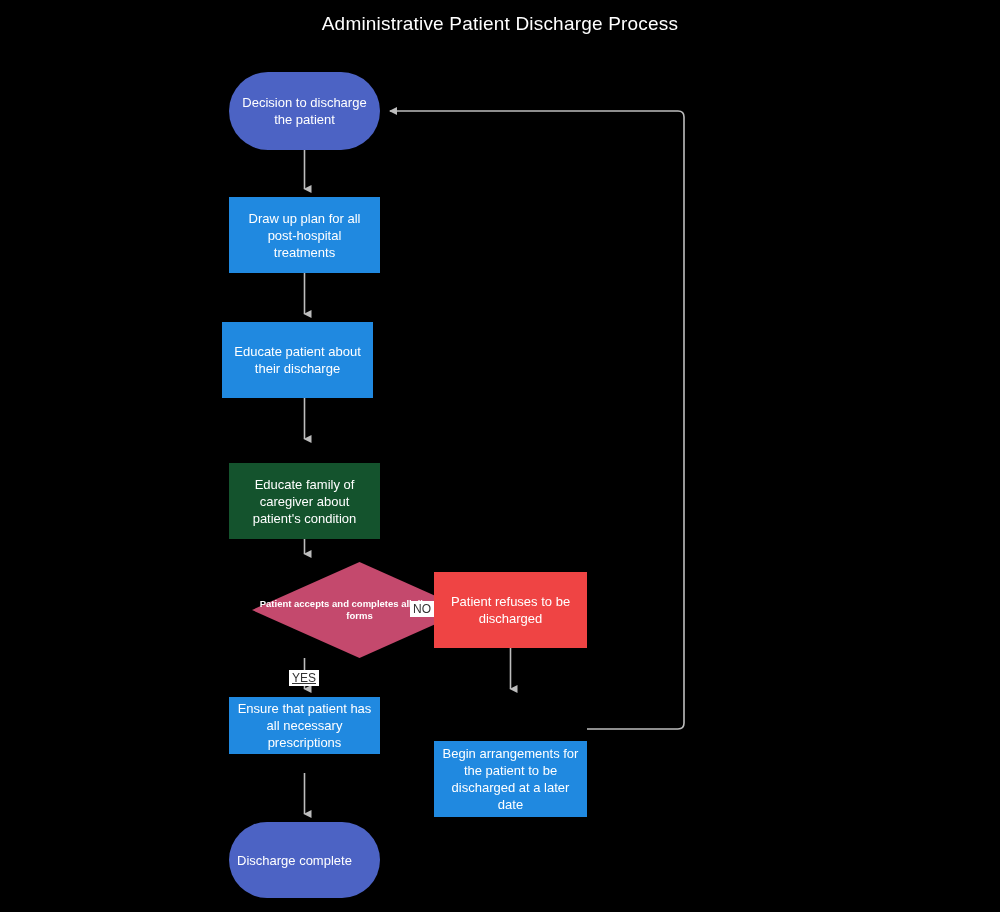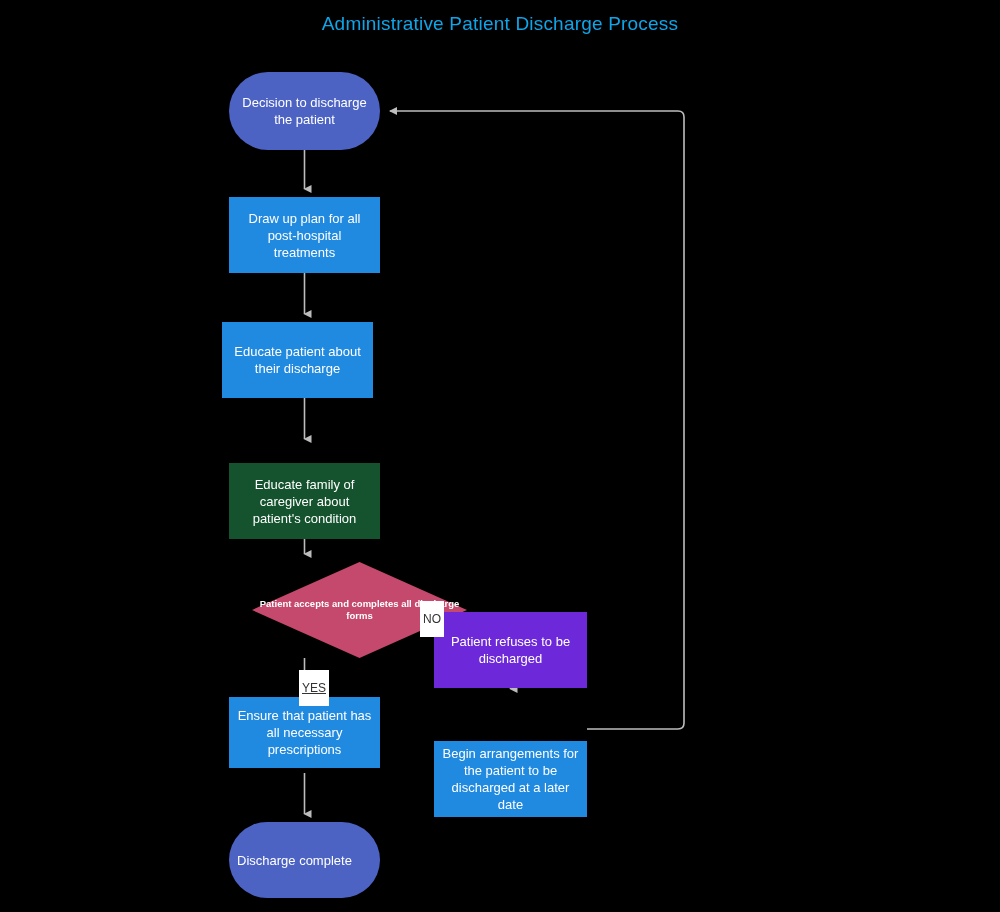--- a/index.html
+++ b/index.html
@@ -15,21 +15,21 @@
     background: #000000;
     overflow: hidden;
     font-family: "Liberation Sans", sans-serif;
   }
   #flow-title {
     position: absolute;
     left: 0;
     top: 13px;
     width: 1000px;
     text-align: center;
-    color: #0ea5e9;
+    color: #ffffff;
     font-size: 19px;
     font-family: "Liberation Sans", sans-serif;
     font-weight: normal;
     letter-spacing: 0.2px;
     white-space: nowrap;
   }
   .node {
     position: absolute;
     box-sizing: border-box;
     display: flex;
@@ -69,24 +69,23 @@
     text-align: center;
     width: 100%;
   }
   .edge-label {
     position: absolute;
     background: #ffffff;
     color: #333333;
     font-family: "Liberation Sans", sans-serif;
     font-size: 12px;
     line-height: 14px;
-    padding: 11px 3px;
+    padding: 1px 3px;
     white-space: nowrap;
     z-index: 5;
-    margin-left: 10px;
   }
   svg.edges {
     position: absolute;
     left: 0;
     top: 0;
     width: 1000px;
     height: 912px;
     pointer-events: none;
     z-index: 1;
   }
@@ -141,25 +140,25 @@
     <span>Educate family of caregiver about patient's condition</span>
   </div>
 
   <div class="node node-decision" style="left:209px; top:562px; width:215px; height:96px;margin-left:43px;">
     <svg class="diamond-shape" viewBox="0 0 215 96" preserveAspectRatio="none">
       <polygon points="107.5,0 215,48 107.5,96 0,48" fill="#c4496d"></polygon>
     </svg>
     <span class="diamond-label">Patient accepts and completes all discharge forms</span>
   </div>
 
-  <div class="node node-process" style="left:434px; top:572px; width:153px; height:76px; background:#6d28d9;margin-top:40px;">
+  <div class="node node-process" style="left:434px; top:572px; width:153px; height:76px; background:#ef4444;">
     <span>Patient refuses to be discharged</span>
   </div>
 
-  <div class="node node-process" style="left:229px; top:697px; width:151px; height:71px; background:#2089e0;">
+  <div class="node node-process" style="left:229px; top:697px; width:151px; height:57px; background:#2089e0;">
     <span>Ensure that patient has all necessary prescriptions</span>
   </div>
 
   <div class="node node-process" style="left:434px; top:697px; width:153px; height:76px; background:#2089e0;margin-top:44px;">
     <span>Begin arrangements for the patient to be discharged at a later date</span>
   </div>
 
   <div class="node node-stadium" style="left:229px; top:822px; width:151px; height:76px; background:#4c63c4;">
     <span>Discharge complete</span>
   </div>

